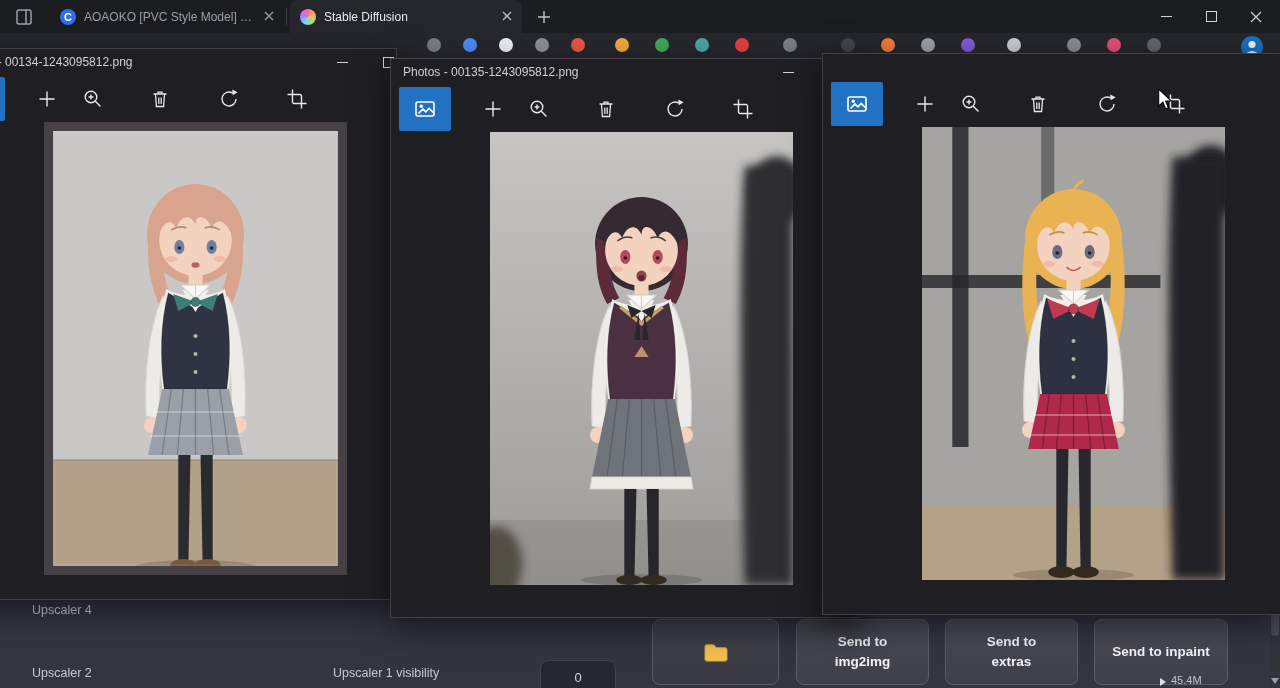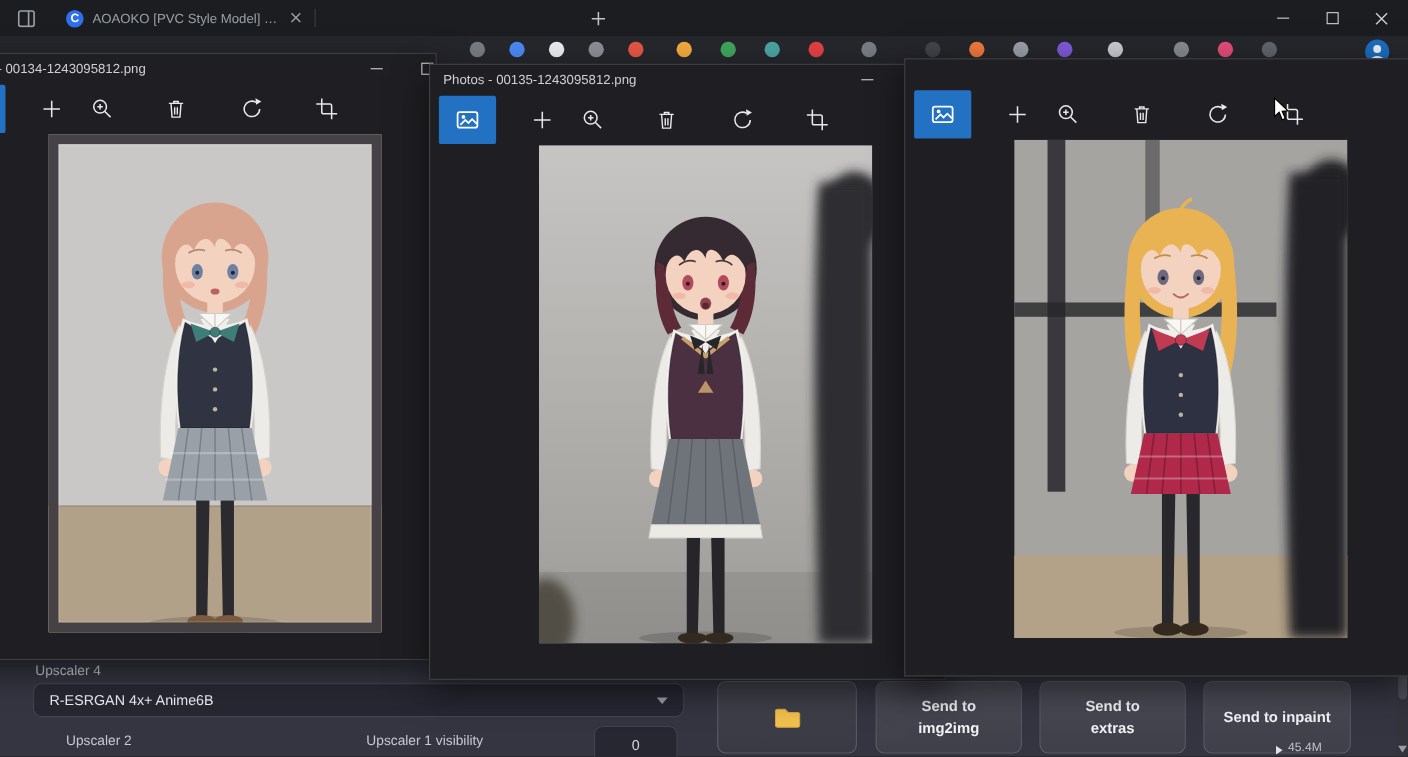--- a/index.html
+++ b/index.html
@@ -24,21 +24,21 @@
   .bar{width:11px;height:1px;background:#d0d2d6;}
   .boxg{width:9px;height:9px;border:1px solid #d0d2d6;}
 
   .browser-toolbar{position:absolute;left:0;top:33px;width:1280px;height:24px;background:#26272c;z-index:1;}
   .fav-row{position:absolute;left:0;top:0;}
   .avatar{position:absolute;left:1240px;top:2px;width:24px;height:24px;}
 
   
   .sd-panel{position:absolute;left:0;top:598px;width:1280px;height:90px;background:#343540;z-index:1;}
   .sd-label{position:absolute;font-size:12.5px;color:#c6c9d4;white-space:nowrap;}
-  .lbl-up1{left:32px;top:5px;} .lbl-up2{left:32px;top:68px;margin-left:28px;} .lbl-vis{left:333px;top:68px;}
+  .lbl-up1{left:32px;top:5px;} .lbl-up2{left:32px;top:68px;} .lbl-vis{left:333px;top:68px;}
   .select{position:absolute;left:30px;top:23px;width:592px;height:31px;box-sizing:border-box;background:#262731;
           border:1px solid #41434f;border-radius:8px;display:flex;align-items:center;justify-content:space-between;
           padding:0 14px;color:#e6e7ec;font-size:13px;}
   .caret{width:0;height:0;border-left:5px solid transparent;border-right:5px solid transparent;border-top:6px solid #9ea1ad;}
   .num{position:absolute;left:540px;top:62px;width:76px;height:34px;box-sizing:border-box;background:#262731;
        border:1px solid #41434f;border-radius:8px;color:#d5d7df;font-size:13px;text-align:center;
        font-family:"Liberation Sans",sans-serif;}
   .btn{position:absolute;top:21px;height:66px;border-radius:8px;background:linear-gradient(#4b4c56,#3e3f48);
        border:1px solid #5c5d68;color:#f2f3f7;font-weight:bold;font-size:13.5px;display:flex;flex-direction:column;
        align-items:center;justify-content:center;line-height:1.5;box-sizing:border-box;text-align:center;}
@@ -84,20 +84,27 @@
         </svg>
     </div>
     <div class="tab tab1">
       <span class="fav-c">C</span>
       <span class="label">AOAOKO [PVC Style Model] - PV</span>
       <span><svg width="10" height="10" viewBox="0 0 10 10">
             <path d="M1 1 L9 9 M9 1 L1 9" stroke="#9aa0a6" stroke-width="1.3"></path>
           </svg></span>
     </div>
     <div class="tab-divider"></div>
+    <div class="tab tab2">
+      <span class="fav-sd"></span>
+      <span class="label">Stable Diffusion</span>
+      <span><svg width="10" height="10" viewBox="0 0 10 10">
+            <path d="M1 1 L9 9 M9 1 L1 9" stroke="#c0c3c8" stroke-width="1.3"></path>
+          </svg></span>
+    </div>
     <div class="newtab-btn">
       <svg width="14" height="14" viewBox="0 0 14 14">
           <path d="M7 1v12M1 7h12" stroke="#c0c3c8" stroke-width="1.4"></path>
         </svg>
     </div>
     <div class="win-ctl win-min">
         <div class="bar"></div>
       </div>
     <div class="win-ctl win-max">
         <div class="boxg"></div>
@@ -132,24 +139,20 @@
     </svg>
     <svg class="avatar" width="24" height="24" viewBox="0 0 24 24">
       <circle cx="12" cy="12" r="11" fill="#1a6ec0"></circle>
       <circle cx="12" cy="9.5" r="3.6" fill="#eaf2fb"></circle>
       <path d="M4.5 19.5 Q12 12.5 19.5 19.5 Q16 23 12 23 Q8 23 4.5 19.5 Z" fill="#eaf2fb"></path>
     </svg>
   </div>
 
   <div class="sd-panel">
     <div class="sd-label lbl-up1">Upscaler 4</div>
-    <div class="select">
-      <span>R-ESRGAN 4x+ Anime6B</span>
-      <span class="caret"></span>
-    </div>
     <div class="sd-label lbl-up2">Upscaler 2</div>
     <div class="sd-label lbl-vis">Upscaler 1 visibility</div>
     <input class="num" readonly="" value="0" style="">
 
     <div class="btn btn-folder">
       <svg width="26" height="22" viewBox="0 0 27 23">
         <path d="M2 6 q0-2 2-2 h7 l3 3 h9 q2 0 2 2 v10 q0 2 -2 2 H4 q-2 0 -2 -2 Z" fill="#f2c14e" stroke="#d9a73c"></path>
       </svg>
     </div>
     <div class="btn btn-img2img">

